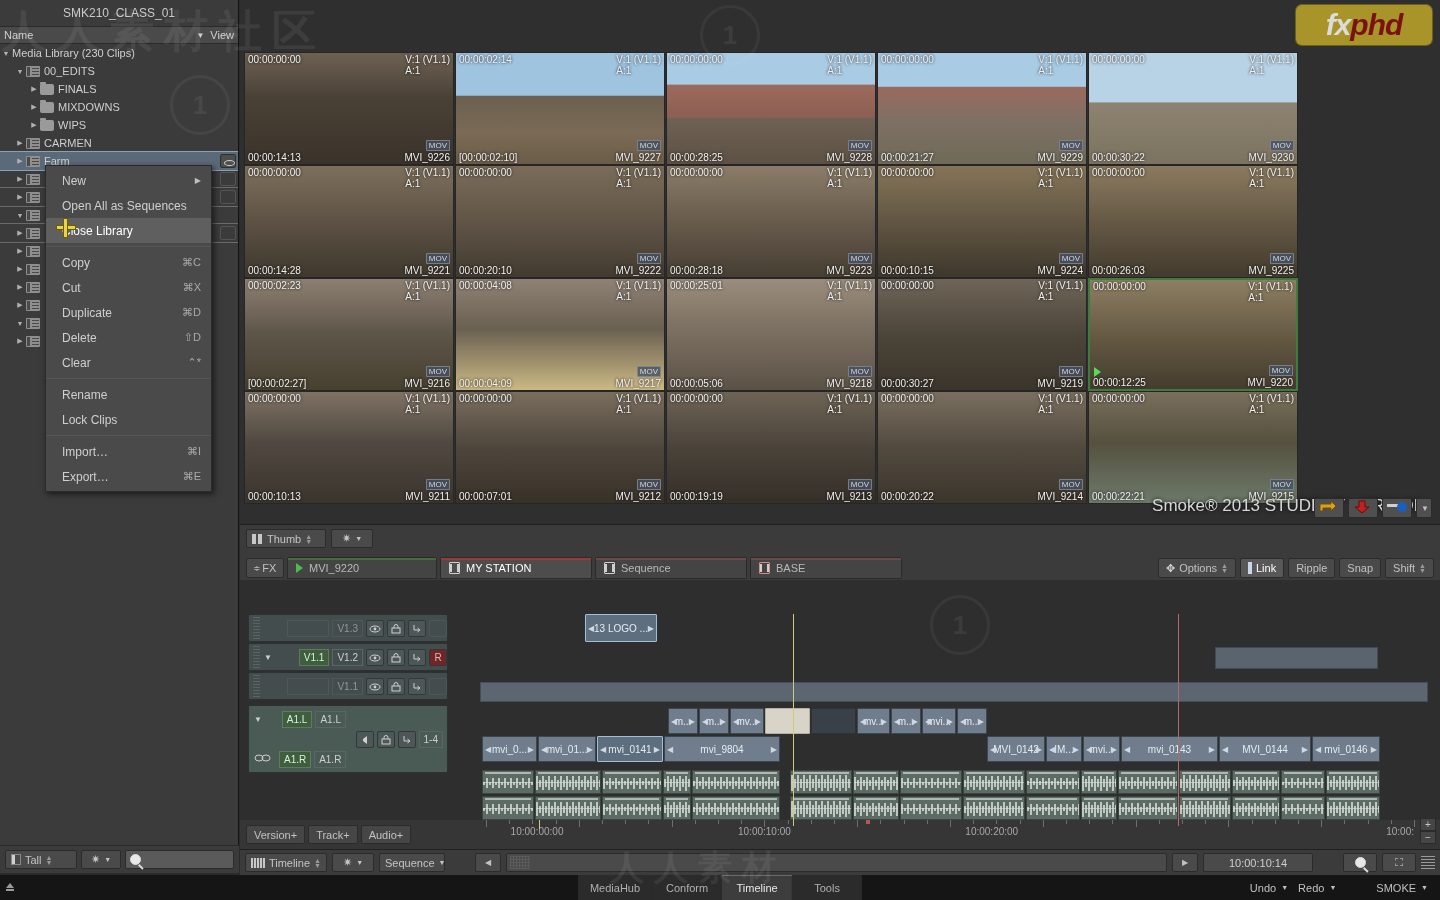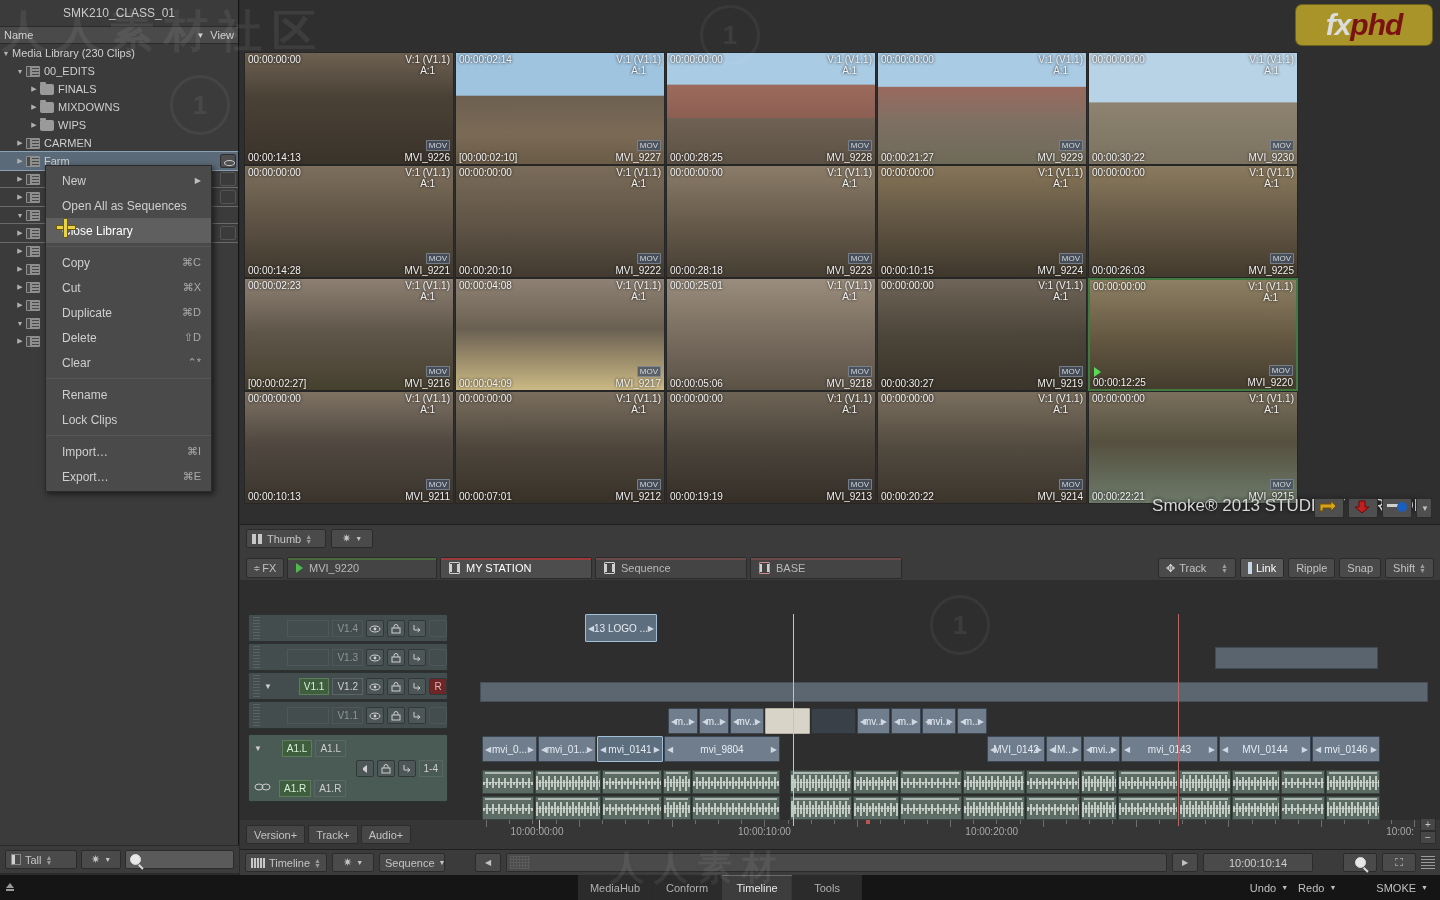--- a/index.html
+++ b/index.html
@@ -73,21 +73,21 @@
 
   
   #browser { position:absolute; left:240px; top:0; width:1200px; height:524px; background:#2f2f2f; overflow:hidden;}
   #grid { position:absolute; left:4px; top:52px; width:1192px; }
   .thumb { position:absolute; width:210px; height:113px; background:#4a4438; overflow:hidden;
            border:1px solid #262626;}
   .thumb.selected { border:2px solid #3f7a3f; }
   .thumb .art { position:absolute; inset:0; }
   .tc { position:absolute; font-size:10px; color:#f0f0f0; text-shadow:0 0 3px rgba(0,0,0,.95); white-space:nowrap;}
   .tc.tl { left:3px; top:1px;}
-  .tc.tr { right:3px; top:1px; text-align:center; line-height:11px;}
+  .tc.tr { right:3px; top:1px; text-align:left; line-height:11px;}
   .tc.bl { left:3px; bottom:1px;}
   .tc.br { right:3px; bottom:1px;}
   .movbadge { position:absolute; right:3px; bottom:13px; font-size:8px; color:#cfd6e0; background:rgba(70,80,95,.8);
               border:1px solid rgba(150,160,175,.6); padding:0 2px; border-radius:1px;}
   .sel-play { position:absolute; left:4px; bottom:12px; width:0;height:0;border-left:7px solid #55dd55;
               border-top:5px solid transparent;border-bottom:5px solid transparent;}
 
   #browser-foot { position:absolute; left:240px; top:524px; width:1200px; height:28px; background:#3b3b3b;
                   border-top:1px solid #202020; display:flex; align-items:center; padding:0 6px; gap:5px;}
 
@@ -660,21 +660,21 @@
           <div class="tltab" style="width: 152px; background: rgb(68, 68, 68);">
             <div class="bar" style="background: rgb(106, 74, 74);"></div>
             <span class="tabicon" style="border-color: rgb(210, 138, 138);"></span>
             <span style="color: rgb(185, 185, 185);">BASE</span>
           </div>
         </div>
     </div>
     <div id="tl-right">
         <div class="tbtn" style="width: 78px;">
           <span style="font-size: 11px; color: rgb(216, 216, 216);">✥</span>
-          <span>Track</span>
+          <span>Options</span>
           <span class="spin" style="margin-left: auto;">
             <span>▲</span>
             <span>▼</span>
           </span>
         </div>
         <div class="tbtn on">
           <span style="width: 4px; height: 12px; background: rgb(201, 216, 232); display: inline-block;"></span>
           <span>Link</span>
         </div>
         <div class="tbtn">
@@ -687,39 +687,20 @@
           <span>Shift</span>
           <span class="spin" style="margin-left: auto;">
             <span>▲</span>
             <span>▼</span>
           </span>
         </div>
       </div>
 
     <div id="tracks">
       <div id="trk-head">
-          <div class="trk">
-            <span class="grip"></span>
-            <span class="caret" style="width: 10px;"></span>
-            <span style="flex: 1 1 0%;"></span>
-            <span class="vlabel blank ghost"></span>
-            <span class="vlabel ghost">V1.4</span>
-            <span class="tbtn-sm"><svg width="16" height="15" viewBox="0 0 16 15">
-                <ellipse cx="8" cy="8" rx="5" ry="3" fill="none" stroke="#cfcfcf"></ellipse>
-                <circle cx="8" cy="8" r="1.4" fill="#cfcfcf"></circle>
-              </svg></span>
-            <span class="tbtn-sm"><svg width="16" height="15" viewBox="0 0 16 15">
-                <rect x="4" y="7" width="8" height="5" fill="none" stroke="#cfcfcf"></rect>
-                <path d="M6 7 V5.5 a2 2 0 0 1 4 0 V7" fill="none" stroke="#cfcfcf"></path>
-              </svg></span>
-            <span class="tbtn-sm"><svg width="16" height="15" viewBox="0 0 16 15">
-                <path d="M5 4 V9 H11 M11 9 l-2.5 -2 M11 9 l-2.5 2" fill="none" stroke="#cfcfcf"></path>
-              </svg></span>
-            <span class="tbtn-sm blanksq"></span>
-          </div>
           <div class="trk">
             <span class="grip"></span>
             <span class="caret" style="width: 10px;"></span>
             <span style="flex: 1 1 0%;"></span>
             <span class="vlabel blank ghost"></span>
             <span class="vlabel ghost">V1.3</span>
             <span class="tbtn-sm"><svg width="16" height="15" viewBox="0 0 16 15">
                 <ellipse cx="8" cy="8" rx="5" ry="3" fill="none" stroke="#cfcfcf"></ellipse>
                 <circle cx="8" cy="8" r="1.4" fill="#cfcfcf"></circle>
               </svg></span>

